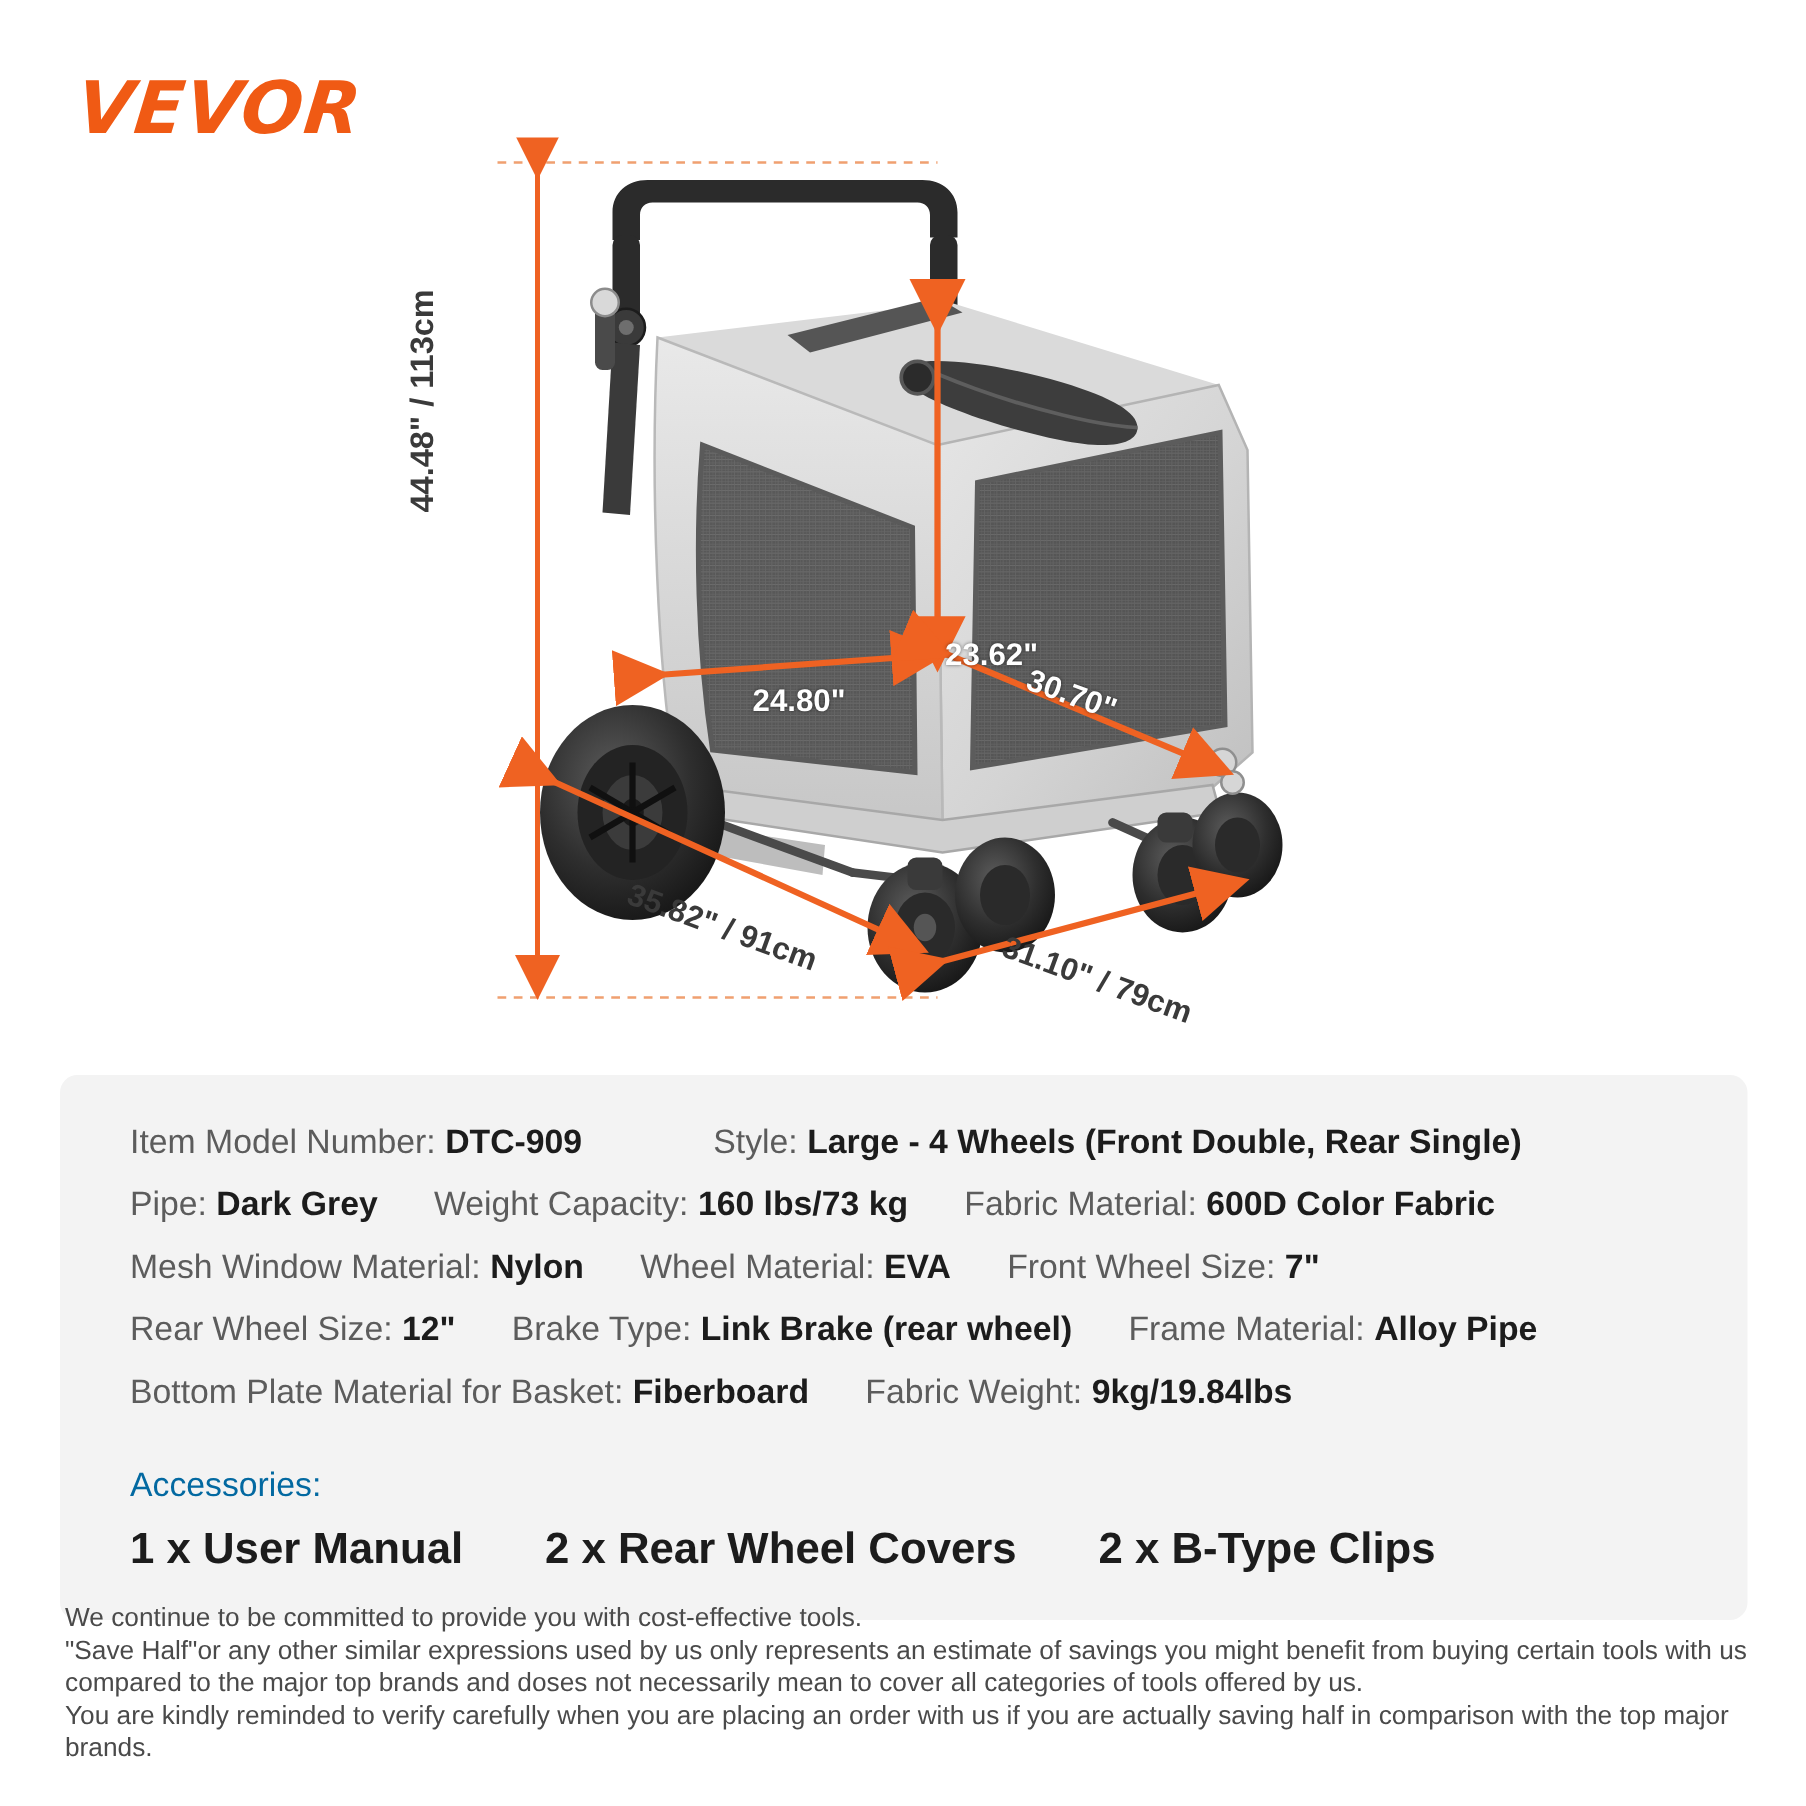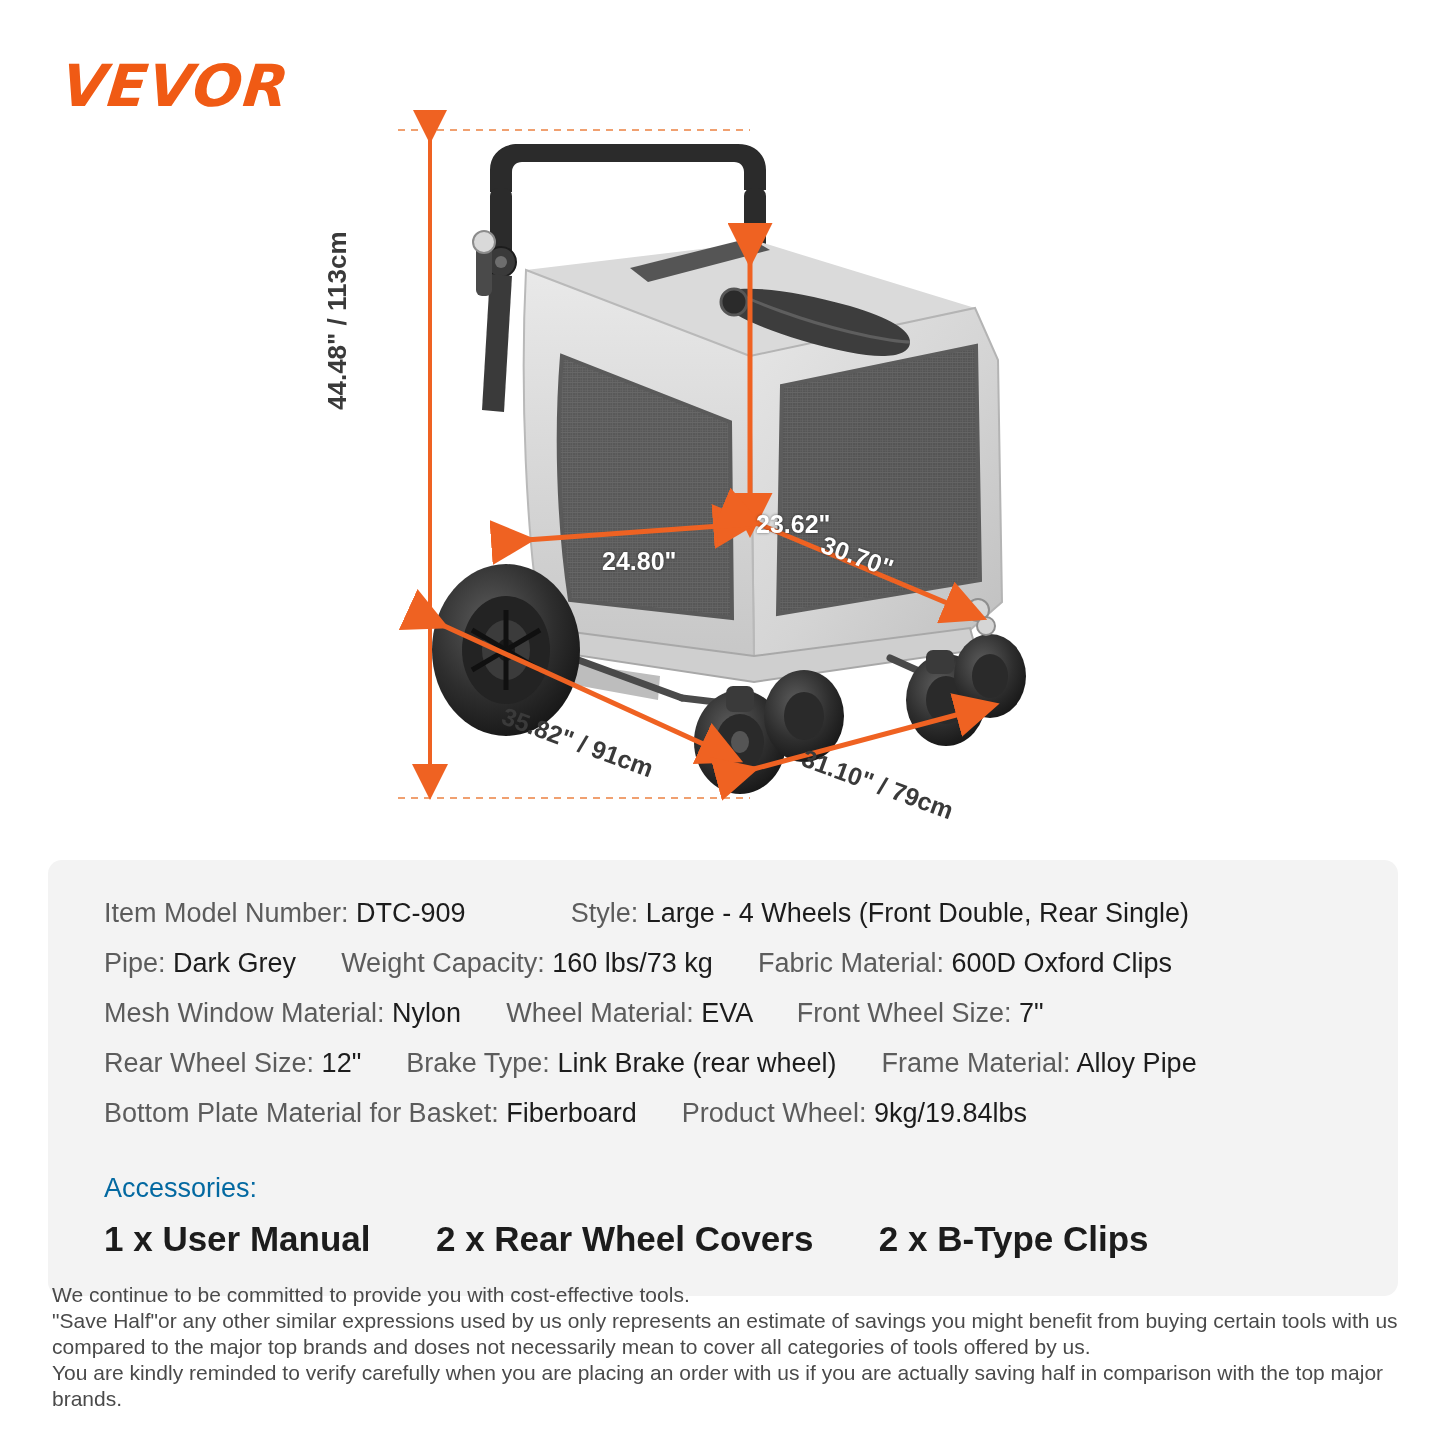--- a/index.html
+++ b/index.html
@@ -69,21 +69,21 @@
     border-radius: 14px;
     padding: 28px 0 34px 0;
   }
   .spec-row {
     font-size: 27px;
     color: #5c5c5c;
     padding: 0 56px;
     line-height: 50px;
     white-space: nowrap;
   }
-  .spec-row .v { color: #1c1c1c; font-weight: normal; }
+  .spec-row .v { color: #1c1c1c; font-weight: bold; }
   .spec-row .gap { display: inline-block; width: 30px; }
   .acc-title {
     font-size: 27px;
     color: #0369a1;
     padding: 28px 56px 0 56px;
     line-height: 44px;
   }
   .acc-items {
     font-size: 35px;
     color: #1c1c1c;
@@ -242,21 +242,21 @@
     </div>
 
     <div class="spec-row">
       <span>Pipe:</span>
       <span class="v">Dark Grey</span>
       <span class="gap"></span>
       <span>Weight Capacity:</span>
       <span class="v">160 lbs/73 kg</span>
       <span class="gap"></span>
       <span>Fabric Material:</span>
-      <span class="v">600D Oxford Clips</span>
+      <span class="v">600D Color Fabric</span>
     </div>
 
     <div class="spec-row">
       <span>Mesh Window Material:</span>
       <span class="v">Nylon</span>
       <span class="gap"></span>
       <span>Wheel Material:</span>
       <span class="v">EVA</span>
       <span class="gap"></span>
       <span>Front Wheel Size:</span>
@@ -271,21 +271,21 @@
       <span class="v">Link Brake (rear wheel)</span>
       <span class="gap"></span>
       <span>Frame Material:</span>
       <span class="v">Alloy Pipe</span>
     </div>
 
     <div class="spec-row">
       <span>Bottom Plate Material for Basket:</span>
       <span class="v">Fiberboard</span>
       <span class="gap"></span>
-      <span>Product Wheel:</span>
+      <span>Fabric Weight:</span>
       <span class="v">9kg/19.84lbs</span>
     </div>
 
     <div class="acc-title">Accessories:</div>
     <div class="acc-items">
       <span>1 x User Manual</span>
       <span class="gap"></span>
       <span>2 x Rear Wheel Covers</span>
       <span class="gap"></span>
       <span>2 x  B-Type Clips</span>

